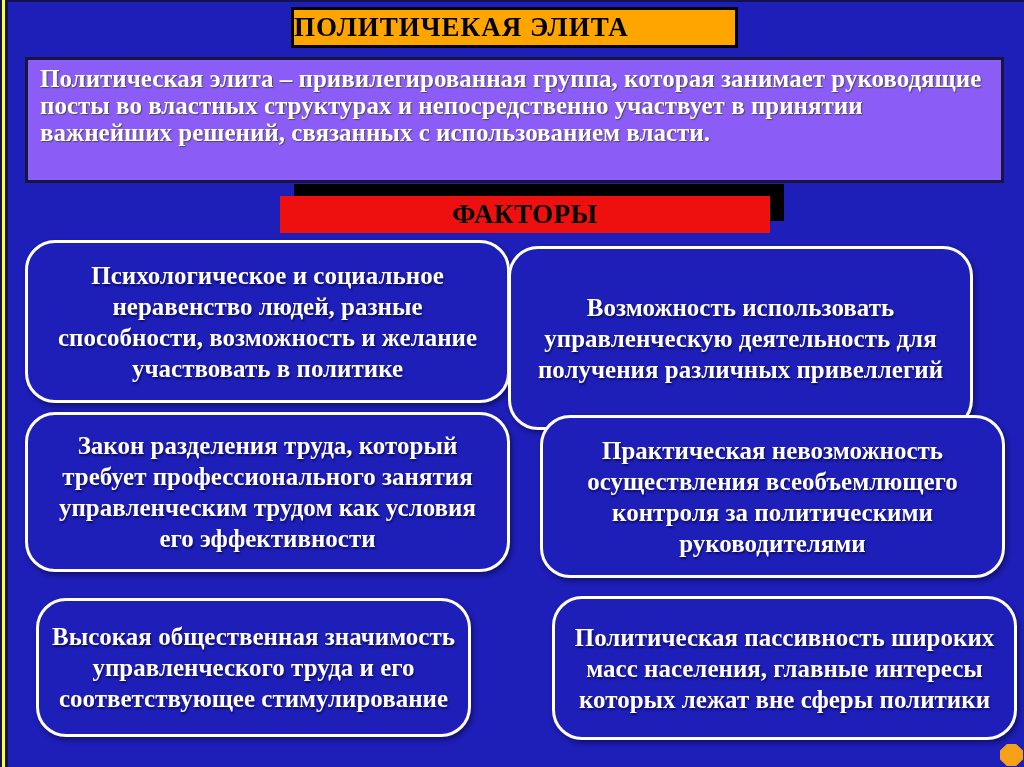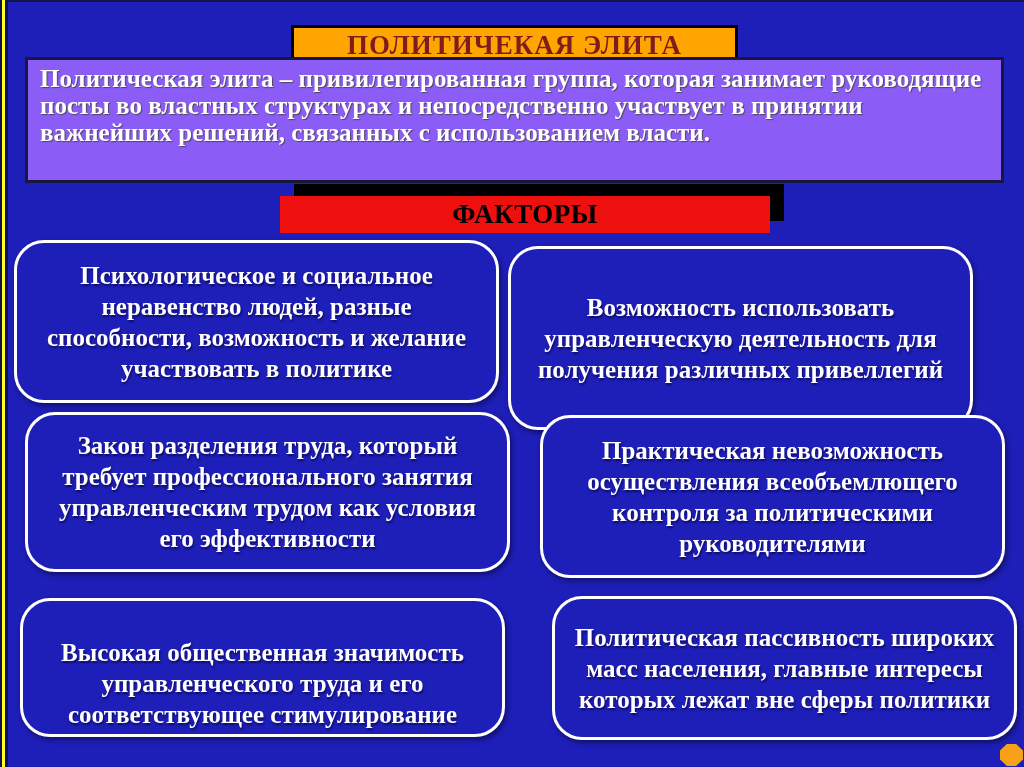--- a/index.html
+++ b/index.html
@@ -11,24 +11,24 @@
     font-family:"Liberation Serif","DejaVu Serif",serif;
   }
   
   .edge { position:absolute; top:0; bottom:0; }
   .edge-dark1 { left:0; width:2px; background:#12124f; }
   .edge-yellow { left:2px; width:3px; background:#ffff2a; }
   .edge-dark2 { left:5px; width:3px; background:#12124f; }
   .top-line { position:absolute; top:0; left:0; right:0; height:2px; background:#12124f; }
 
   .title-box {
-    position:absolute; left:291px; top:25px; width:447px; height:41px;
+    position:absolute; left:291px; top:7px; width:447px; height:41px;
     background:#ffa500; border:3px solid #000000;
-    display:flex; align-items:center; justify-content:center;
-    font-weight:bold; font-size:27px; color:#7f1d1d; letter-spacing:1px;
+    display:flex; align-items:center; justify-content:flex-start;
+    font-weight:bold; font-size:27px; color:#000000; letter-spacing:1px;
   }
 
   .definition-box {
     position:absolute; left:25px; top:57px; width:979px; height:126px;
     background:#8b5cf6; border:3px solid #16163e;
     padding:5px 12px 6px 12px;
     color:#ffffff; font-weight:bold; font-size:25px; line-height:27px;
     text-shadow:1px 1px 1px rgba(70,70,70,0.9);
   }
 
@@ -45,25 +45,25 @@
     position:absolute;
     background:#1e1eb8;
     border:3px solid #ffffff; border-radius:30px;
     box-shadow:2px 3px 5px rgba(0,0,20,0.45);
     display:flex; align-items:center; justify-content:center;
     text-align:center;
     color:#ffffff; font-weight:bold; font-size:25px; line-height:31px;
     text-shadow:1px 2px 2px rgba(0,0,40,0.6);
     padding:4px 12px;
   }
-  .f0 { left:14px;  top:240px; width:485px; height:163px; }
+  .f0 { left:25px;  top:240px; width:485px; height:163px; }
   .f1 { left:508px; top:246px; width:465px; height:184px;justify-content:center; }
   .f2 { left:25px;  top:412px; width:485px; height:160px; }
   .f3 { left:540px; top:415px; width:465px; height:163px; }
-  .f4 { left:20px;  top:598px; width:485px; height:139px;align-items:flex-end; }
+  .f4 { left:36px;  top:598px; width:435px; height:139px; }
   .f5 { left:552px; top:596px; width:465px; height:144px; }
 
   .octagon {
     position:absolute; left:1000px; top:744px; width:23px; height:22px;
     background:#f6a118;
     clip-path:polygon(30% 0, 70% 0, 100% 30%, 100% 70%, 70% 100%, 30% 100%, 0 70%, 0 30%);
   }
 </style>
 </head>
 <body>

